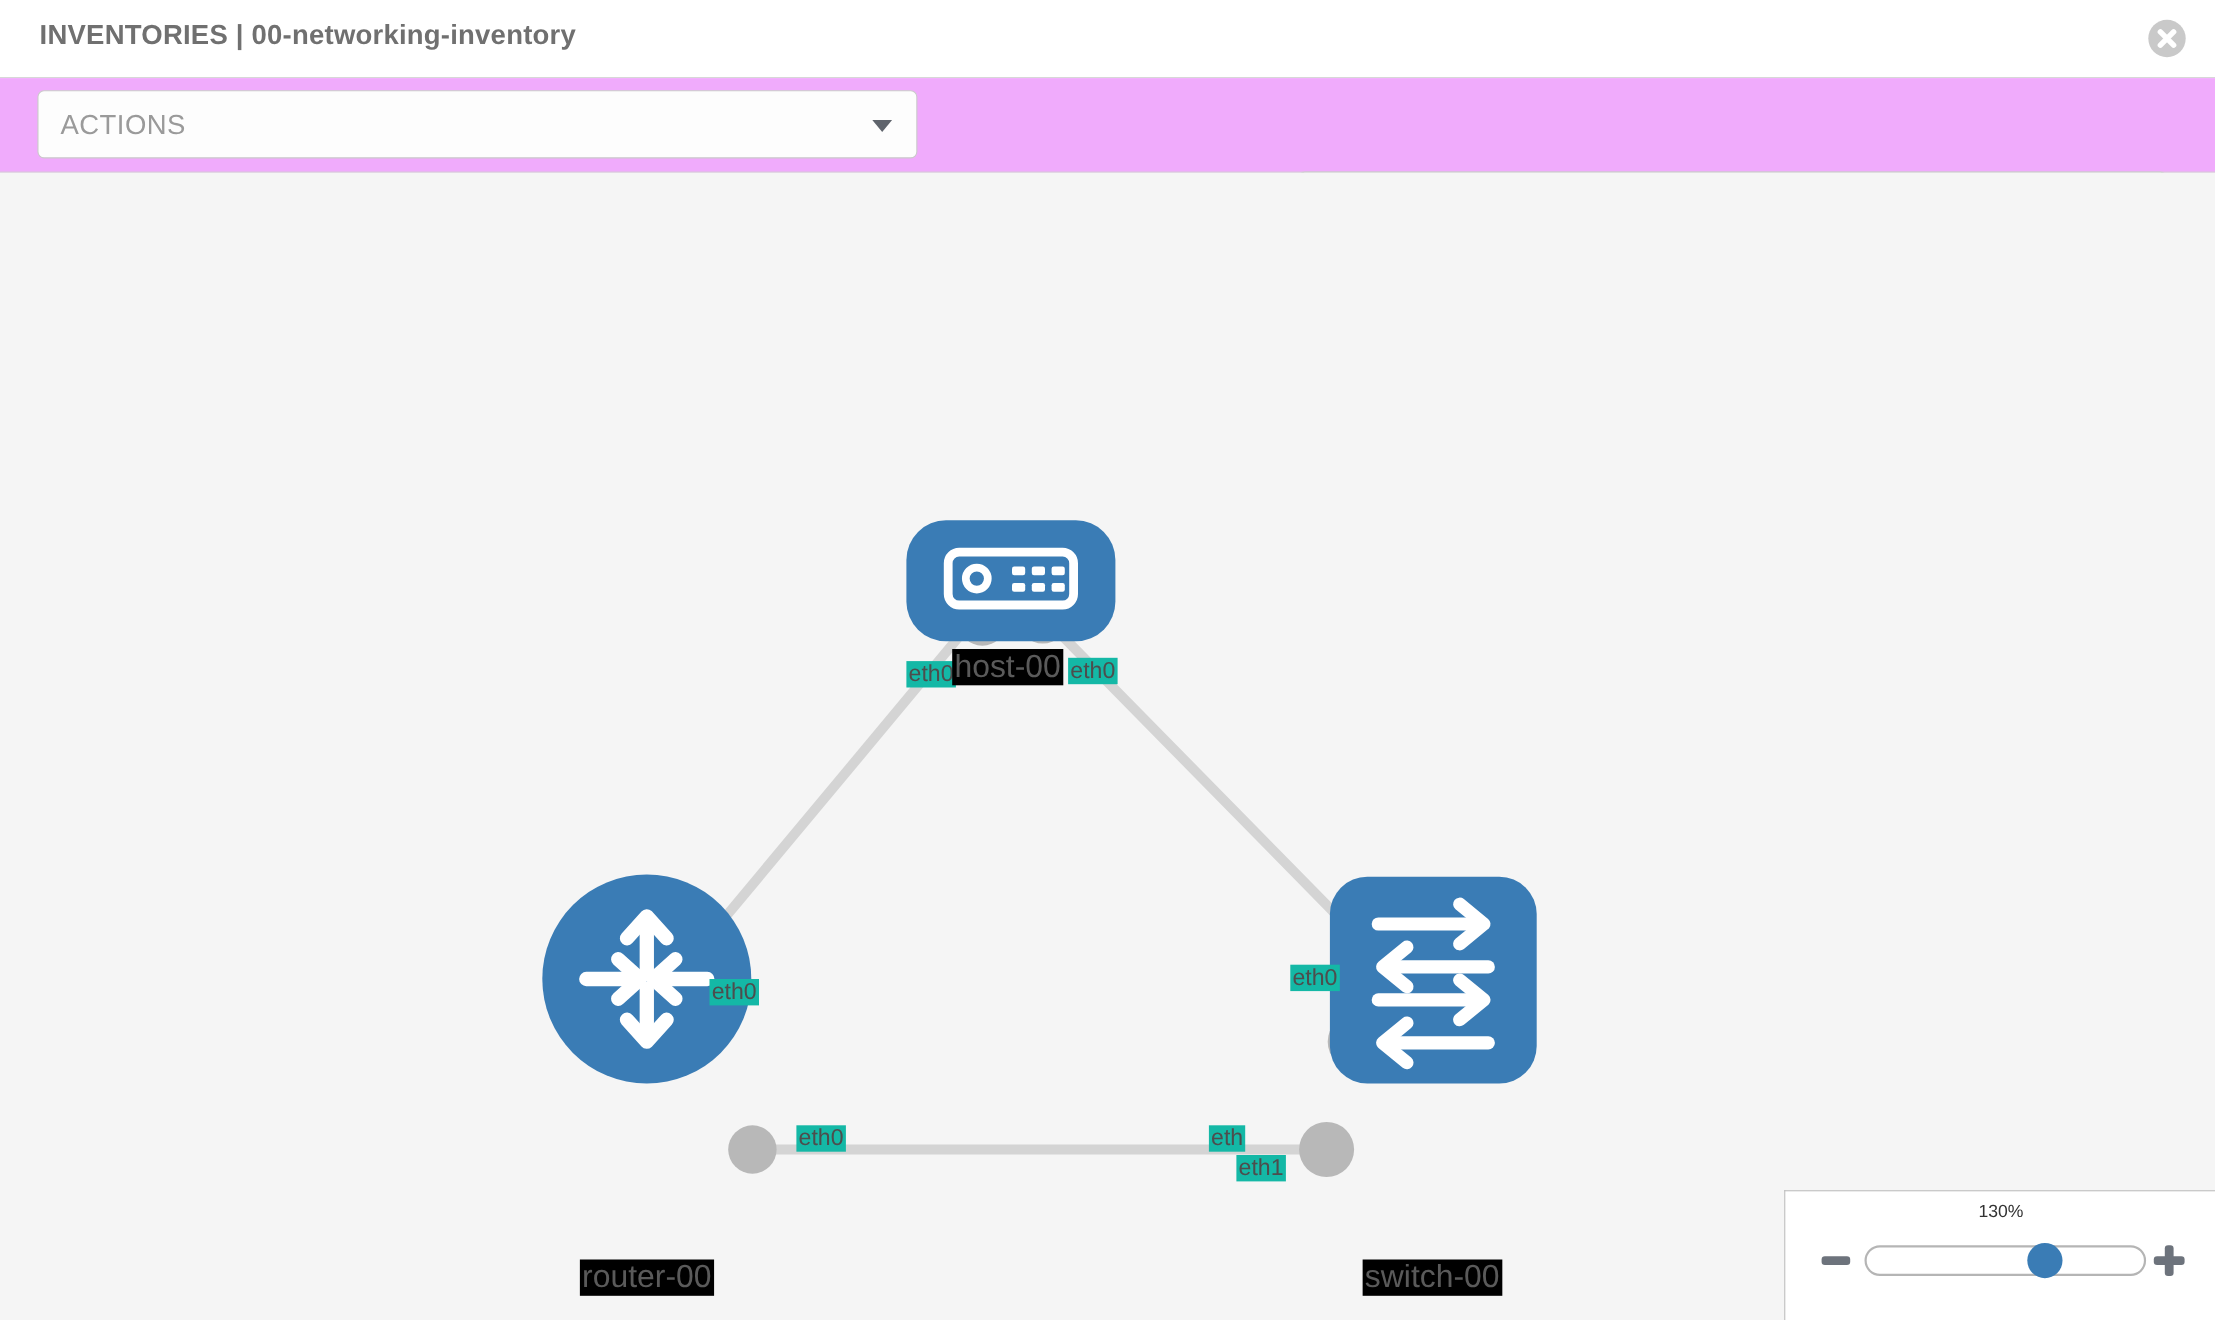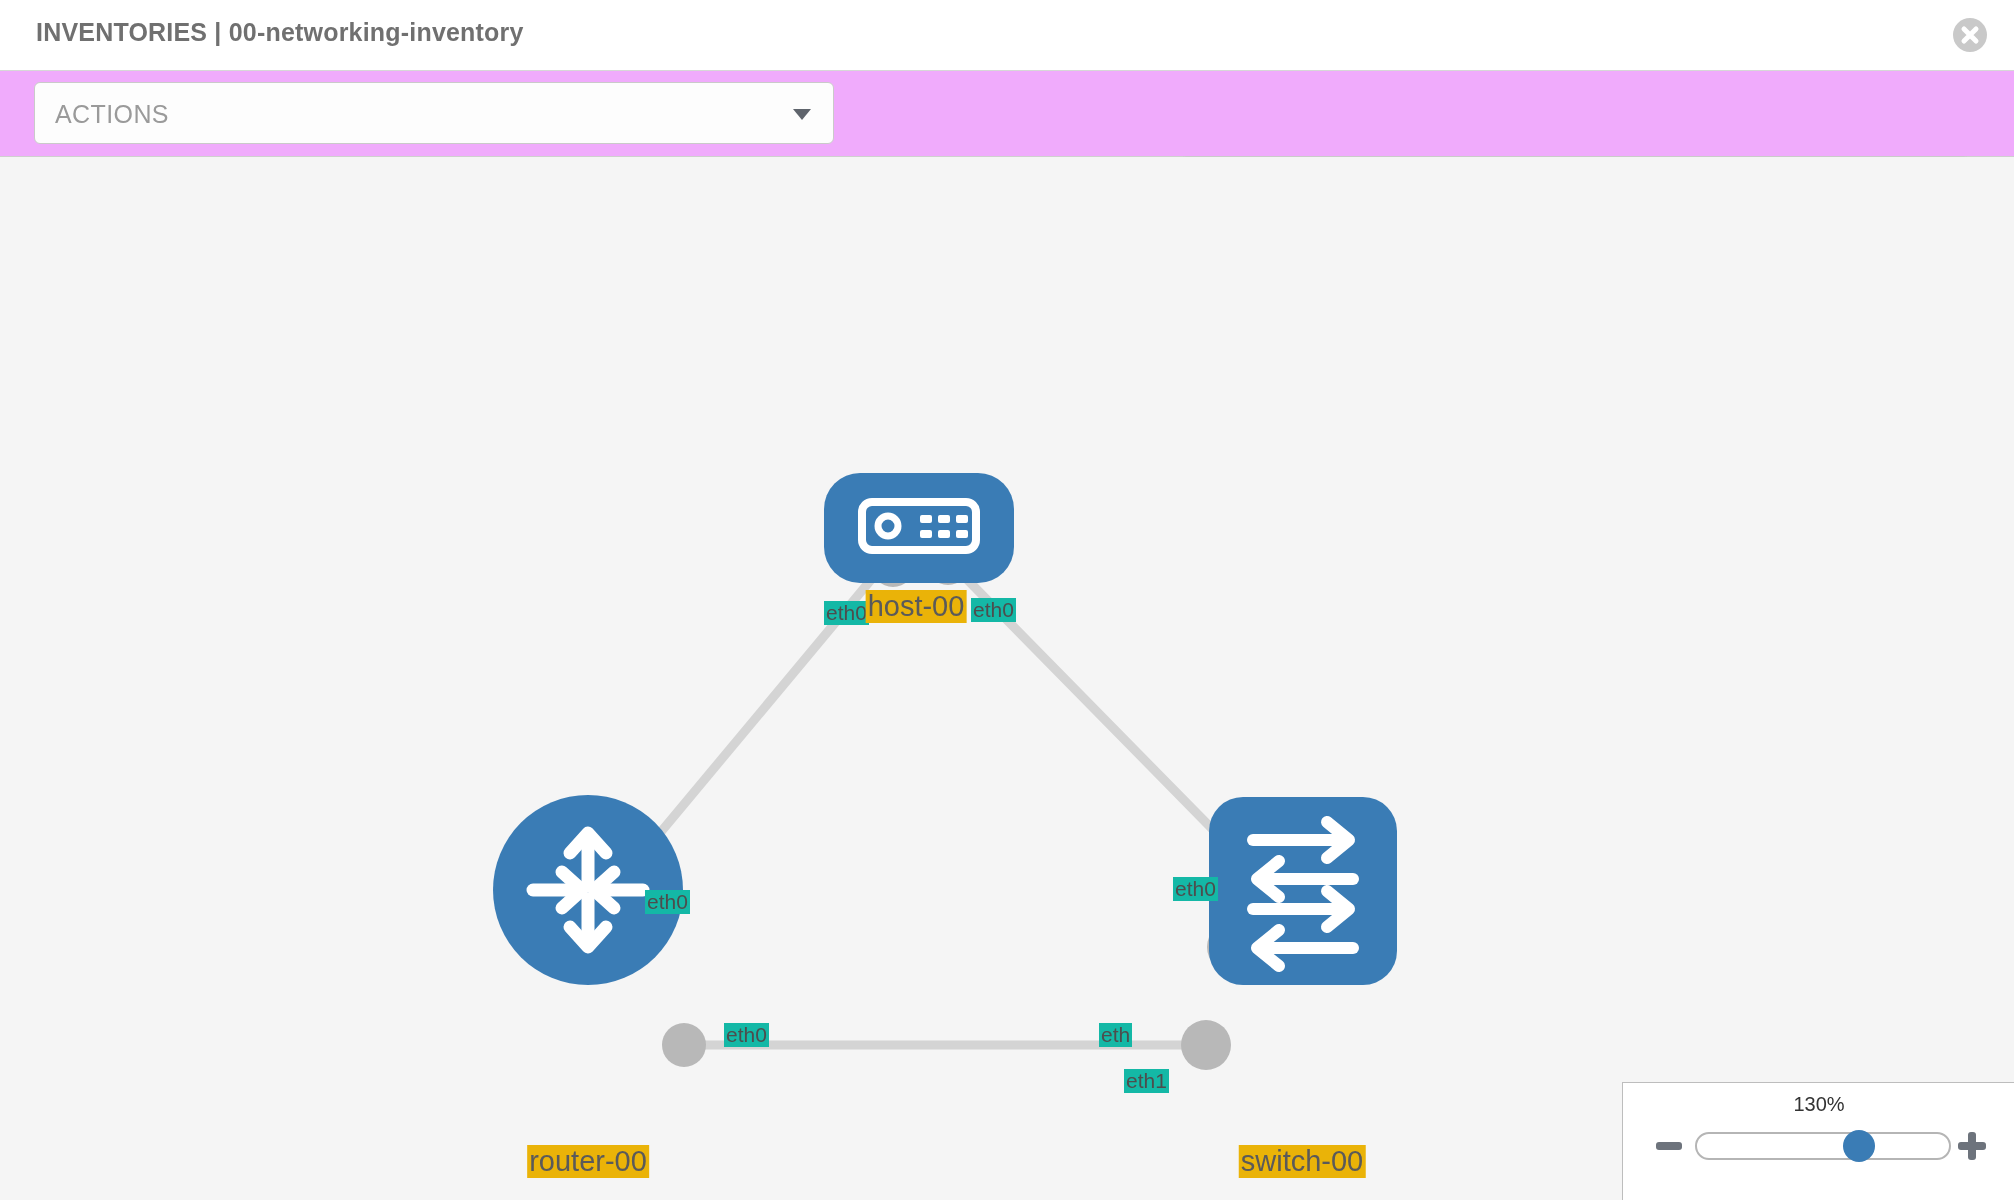--- a/index.html
+++ b/index.html
@@ -133,21 +133,21 @@
     left: 0; top: 0;
     width: 2014px;
     height: 1043px;
   }
 
   
   .node-label {
     position: absolute;
     font-size: 29px;
     color: #5a5a5a;
-    background: #eab308;
+    background: #000000;
     white-space: nowrap;
     padding: 0 2px;
     transform: translateX(-50%);
   }
   .iface-label {
     position: absolute;
     font-size: 21px;
     color: #4d4d4d;
     background: #14b8a6;
     white-space: nowrap;
@@ -165,21 +165,21 @@
     border-top: 1px solid #bdbdbd;
     border-left: 1px solid #bdbdbd;
     box-sizing: border-box;
   }
   .zoom-pct {
     position: absolute;
     top: 10px;
     left: 0;
     width: 392px;
     text-align: center;
-    font-size: 20px;
+    font-size: 16px;
     color: #333333;
   }
   .zoom-minus {
     position: absolute;
     left: 33px;
     top: 59px;
     width: 26px;
     height: 8px;
     border-radius: 3px;
     background: #6d737c;
@@ -342,21 +342,21 @@
       </g>
     </g>
   </svg>
 
   <span class="iface-label" style="left:824px; top:444px;">eth0</span>
   <span class="iface-label" style="left:971px; top:441px;">eth0</span>
   <span class="iface-label" style="left:645px; top:733px;">eth0</span>
   <span class="iface-label" style="left:1173px; top:720px;">eth0</span>
   <span class="iface-label" style="left:724px; top:866px;">eth0</span>
   <span class="iface-label" style="left:1099px; top:866px;">eth</span>
-  <span class="iface-label" style="left:1124px; top:912px;">eth1</span>
+  <span class="iface-label" style="left:1124px; top:893px;">eth1</span>
 
   <span class="node-label" style="left:916px; top:433px;">host-00</span>
   <span class="node-label" style="left:588px; top:988px;">router-00</span>
   <span class="node-label" style="left:1302px; top:988px;">switch-00</span>
 
   <div class="zoom-panel" style="left:1622px; top:925px;">
     <div class="zoom-pct">130%</div>
     <div class="zoom-minus"></div>
     <div class="zoom-track"></div>
     <div class="zoom-thumb"></div>

